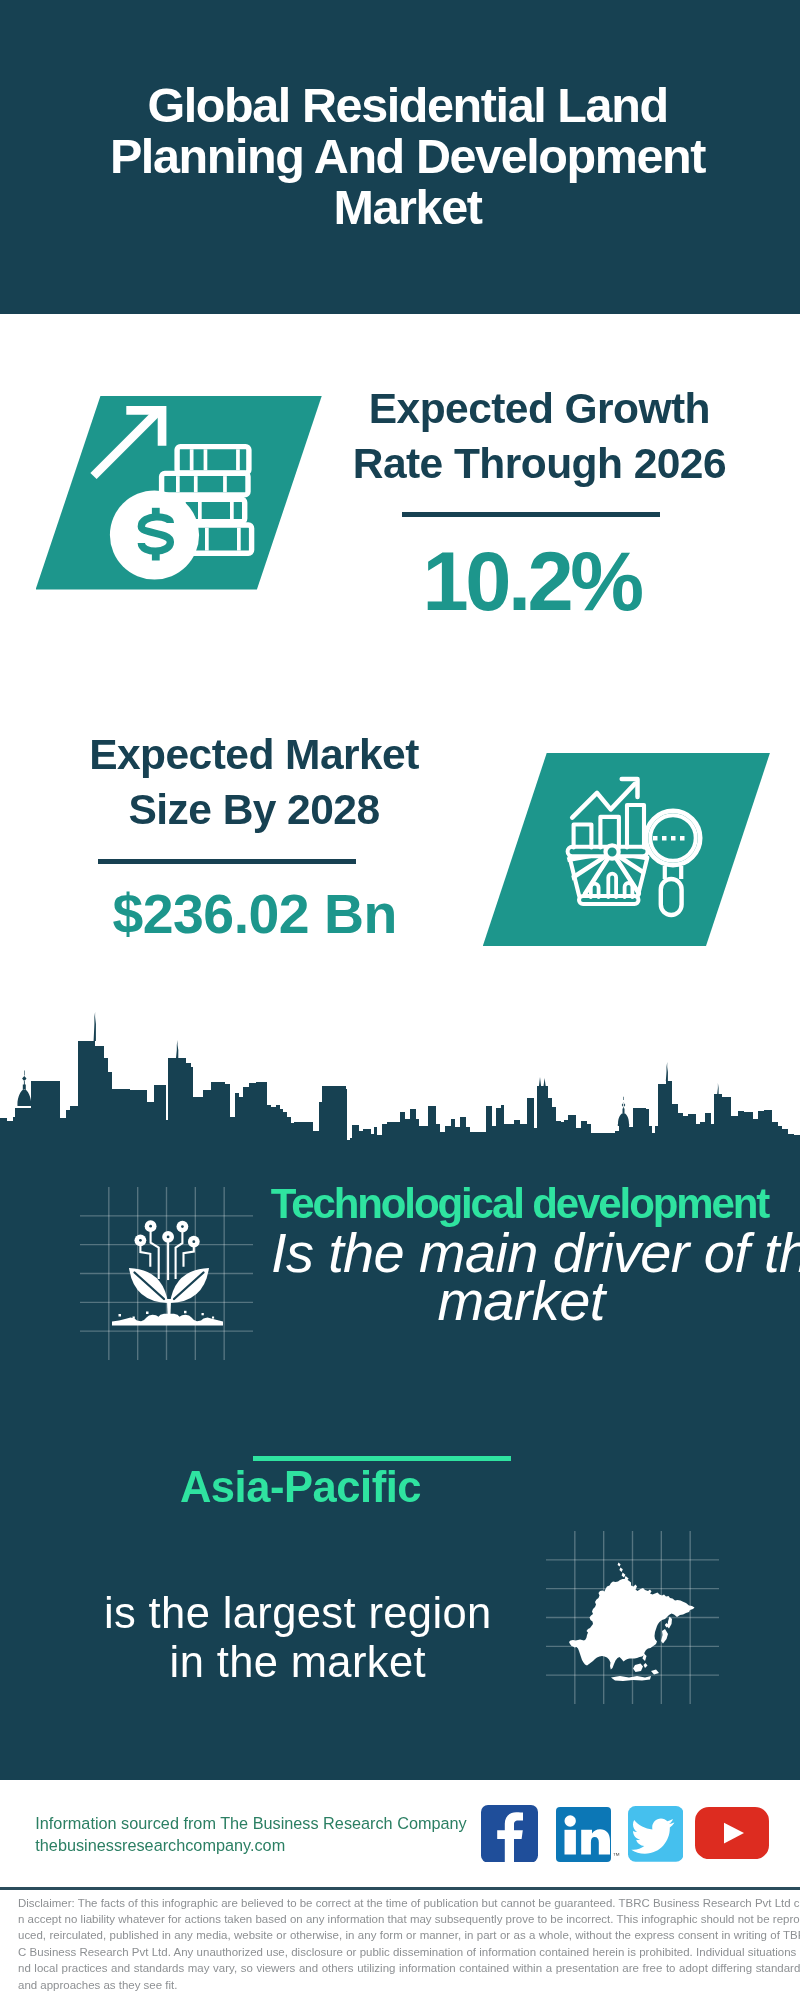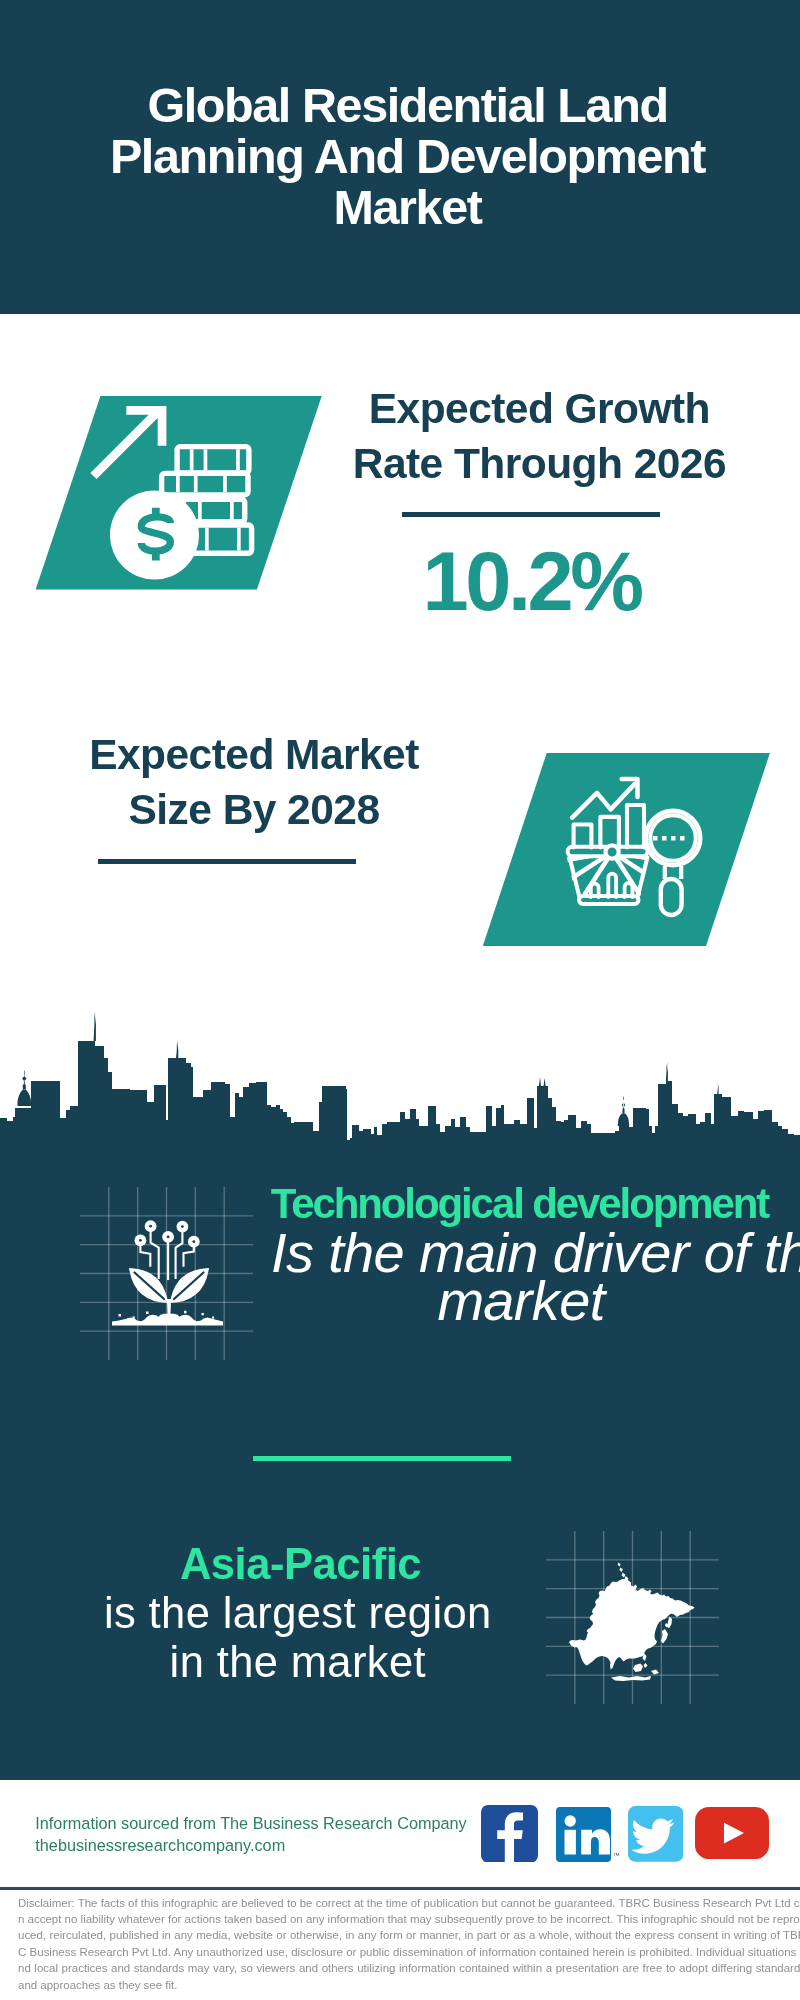--- a/index.html
+++ b/index.html
@@ -73,20 +73,21 @@
     <div>Rate Through 2026</div>
   </div>
   <div class="stat-rule" style="left:402px;top:512px;width:257.5px;"></div>
   <div class="stat-value" style="left:331.6px;top:540.1px;width:400px;font-size:83px;line-height:83px;letter-spacing:-3.4px;">10.2%</div>
 
   <div class="stat-label" style="left:54.0px;top:726.9px;width:400px;">
     <div>Expected Market</div>
     <div>Size By 2028</div>
   </div>
   <div class="stat-rule" style="left:98px;top:859.4px;width:258.4px;"></div>
+  <div class="stat-value" style="left:54.7px;top:886.7px;width:400px;font-size:55.4px;line-height:55.4px;letter-spacing:-0.5px;">$236.02 Bn</div>
 
   <div class="plg" style="left:482.8px;top:752.8px;width:287.2px;height:193.2px;
               clip-path:polygon(64px 0,287.2px 0,223.2px 193.2px,0 193.2px);"></div>
   <svg class="abs" style="left:0;top:0;overflow:visible" width="800" height="1000" viewBox="0 0 800 1000">
       <defs>
         <clipPath id="basketClip">
           <path d="M566.5 856.6 H648.5 L639.5 901.0 H577.5 Z"></path>
         </clipPath>
       </defs>
       <path d="M573.6 847.5 V824.5 H591.4 V847.5" stroke="#fff" fill="none" stroke-linecap="round" stroke-linejoin="round" stroke-width="4.1"></path>
@@ -167,21 +168,21 @@
     </svg>
 
   <div class="ins-hl" style="left:269.5px;top:1179.9px;width:500px;font-size:42px;line-height:48px;letter-spacing:-2.1px;">Technological development</div>
   <div class="ins-txt" style="left:271px;top:1228.8px;width:500px;font-size:56px;line-height:48px;letter-spacing:-0.65px;font-style:italic;">
     <div>Is the main driver of the</div>
     <div>market</div>
   </div>
 
   <div id="mid-rule"></div>
 
-  <div class="ins-hl" style="left:50.5px;top:1539.0px;width:500px;font-size:43.5px;line-height:50px;letter-spacing:-0.45px;">Asia-Pacific</div>
+  <div class="ins-hl" style="left:50.5px;top:1462px;width:500px;font-size:43.5px;line-height:50px;letter-spacing:-0.45px;">Asia-Pacific</div>
   <div class="ins-txt" style="left:47.8px;top:1588.5px;width:500px;font-size:43.5px;line-height:49.5px;letter-spacing:0.38px;">
     <div>is the largest region</div>
     <div>in the market</div>
   </div>
 
   <svg class="abs" style="left:546.0px;top:1531.0px" width="173" height="173" viewBox="0 0 173 173">
       <line x1="28.83" y1="0" x2="28.83" y2="173.0" stroke="rgba(255,255,255,0.27)" stroke-width="1.4"></line>
       <line x1="0" y1="28.83" x2="173.0" y2="28.83" stroke="rgba(255,255,255,0.27)" stroke-width="1.4"></line>
       <line x1="57.67" y1="0" x2="57.67" y2="173.0" stroke="rgba(255,255,255,0.27)" stroke-width="1.4"></line>
       <line x1="0" y1="57.67" x2="173.0" y2="57.67" stroke="rgba(255,255,255,0.27)" stroke-width="1.4"></line>

